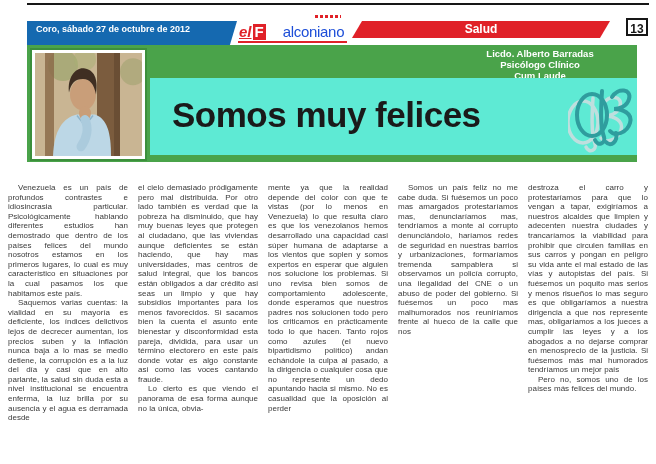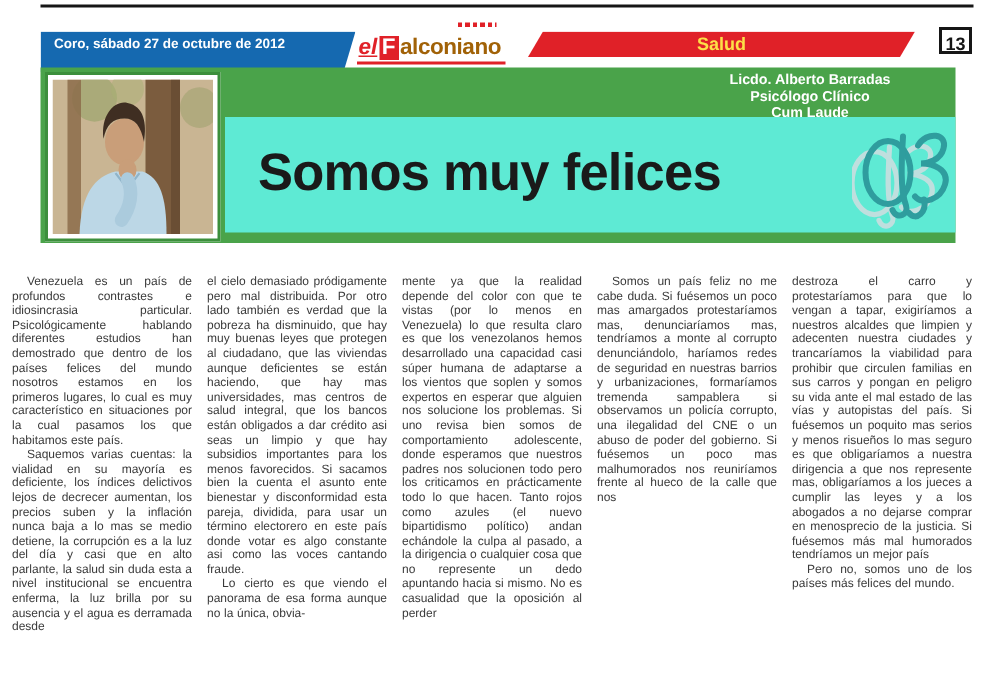--- a/index.html
+++ b/index.html
@@ -16,27 +16,27 @@
     position:absolute;left:27px;top:21px;width:210px;height:27px;background:var(--blue);
     clip-path:polygon(0 0,100% 0,calc(100% - 8px) 100%,0 100%);
     color:#fff;font-size:9px;font-weight:bold;line-height:17px;padding-left:9px;box-sizing:border-box;
   }
   .logo{
     position:absolute;left:238px;top:19px;height:21px;display:flex;align-items:flex-end;
     border-bottom:2px solid var(--red);padding:0 3px 1px 1px;
   }
   .logo .el{color:var(--red);font-weight:bold;font-style:italic;font-size:15px;line-height:16px;text-decoration:underline;}
   .logo .fbox{background:var(--red);color:#fff;font-weight:bold;font-size:15px;line-height:16px;padding:0 2px;margin:0 1px;}
-  .logo .rest{color:#a16207;font-weight:bold;font-size:15px;line-height:16px;letter-spacing:-0.3px;}
+  .logo .rest{color:#1d4ed8;font-weight:normal;font-size:15px;line-height:16px;letter-spacing:-0.3px;padding-left:16px;}
   .logo .fineprint{position:absolute;right:6px;top:-4px;width:26px;height:3px;
     background:repeating-linear-gradient(90deg,var(--red) 0 3px,transparent 3px 5px);}
   .section-banner{
     position:absolute;left:352px;top:21px;width:258px;height:17px;background:var(--red);
     clip-path:polygon(10px 0,100% 0,calc(100% - 10px) 100%,0 100%);
-    color:#fde047;font-weight:bold;font-size:12px;line-height:17px;text-align:center;
+    color:#ffffff;font-weight:bold;font-size:12px;line-height:17px;text-align:center;
   }
   .page-box{
     position:absolute;left:626px;top:18px;width:22px;height:18px;border:2px solid #161616;background:#fff;
     font-weight:bold;font-size:12px;line-height:18px;text-align:center;color:#161616;box-sizing:border-box;
   }
 
   
   .green-band{position:absolute;left:27px;top:45px;width:610px;height:117px;background:var(--green);}
   .byline{position:absolute;left:450px;top:48px;width:180px;text-align:center;color:#fff;font-weight:bold;font-size:9.5px;line-height:11px;}
   .photo-frame{

